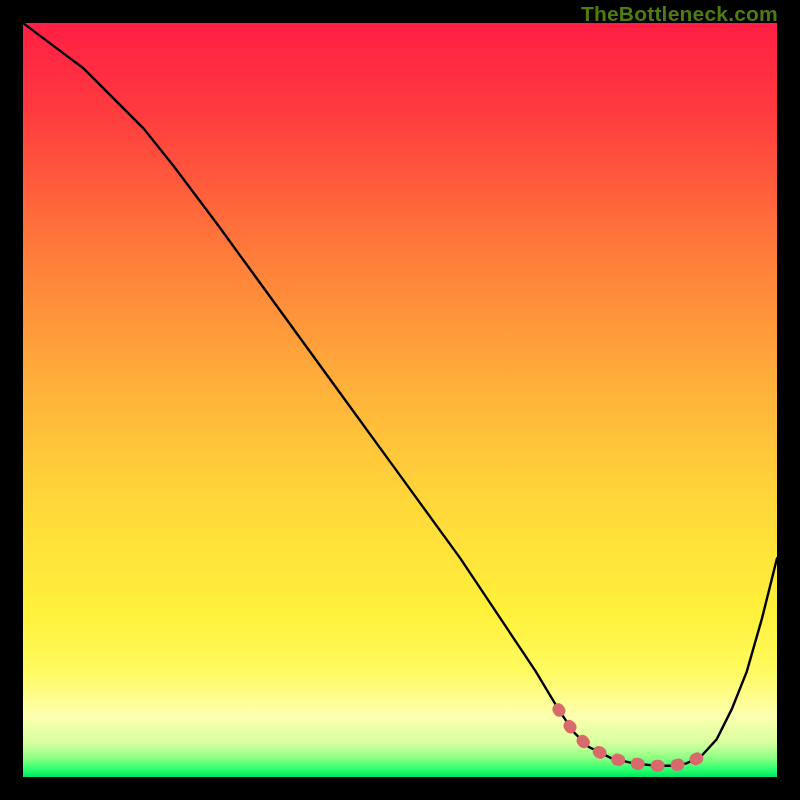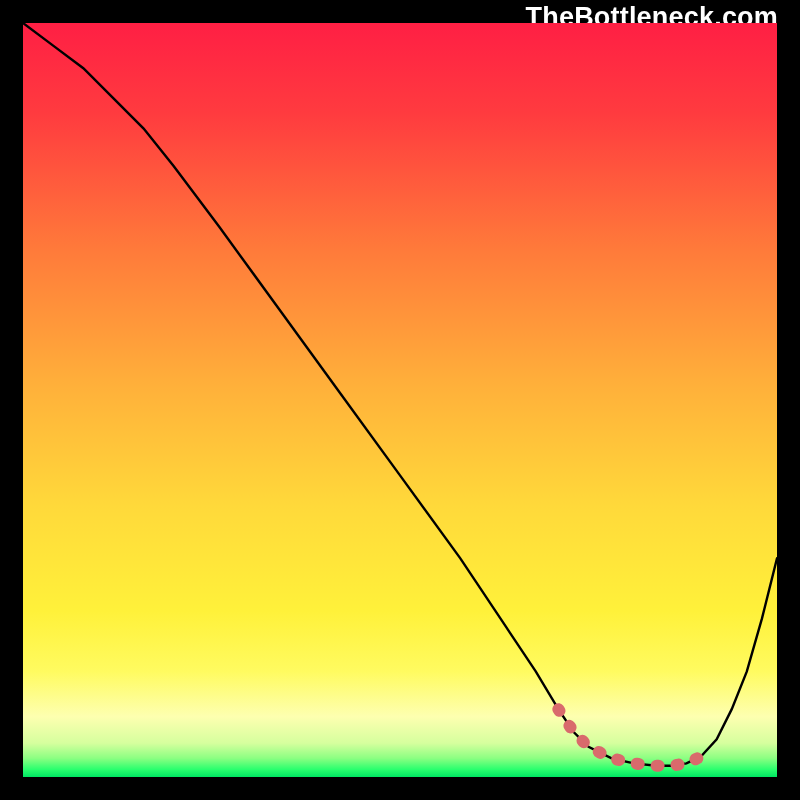--- a/index.html
+++ b/index.html
@@ -16,22 +16,22 @@
     left: 23px;
     top: 23px;
     width: 754px;
     height: 754px;
     box-sizing: border-box;
   }
   .watermark {
     position: absolute;
     top: 2px;
     right: 22px;
-    color: #ffffff;
-    font-size: 27px;
+    color: #4d7c0f;
+    font-size: 21px;
     font-weight: 600;
     letter-spacing: 0.2px;
     user-select: none;
   }
   svg {
     display: block;
   }
 </style>
 </head>
 <body>

